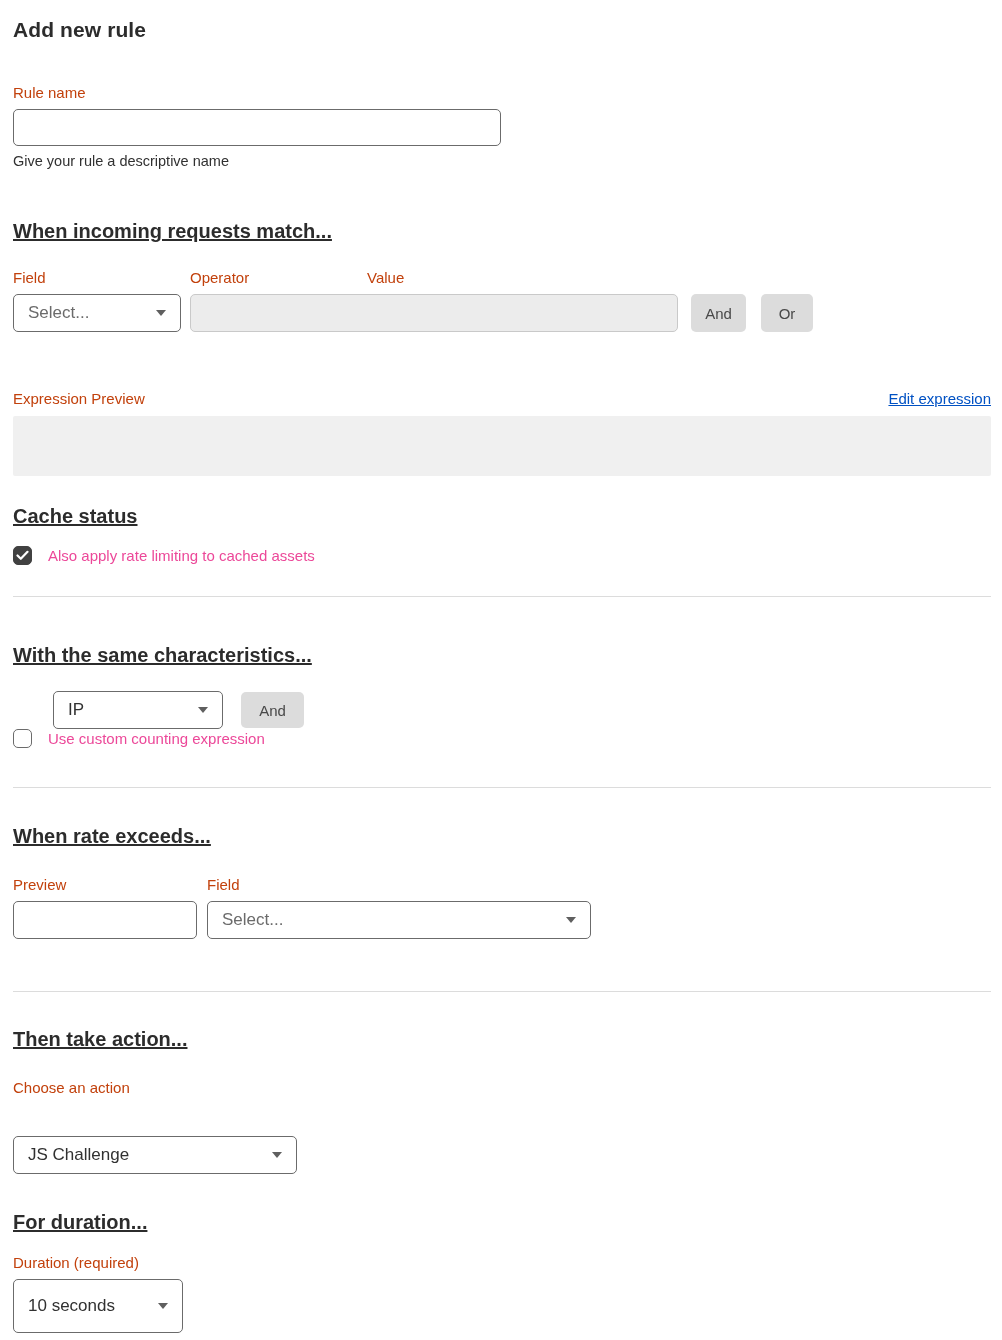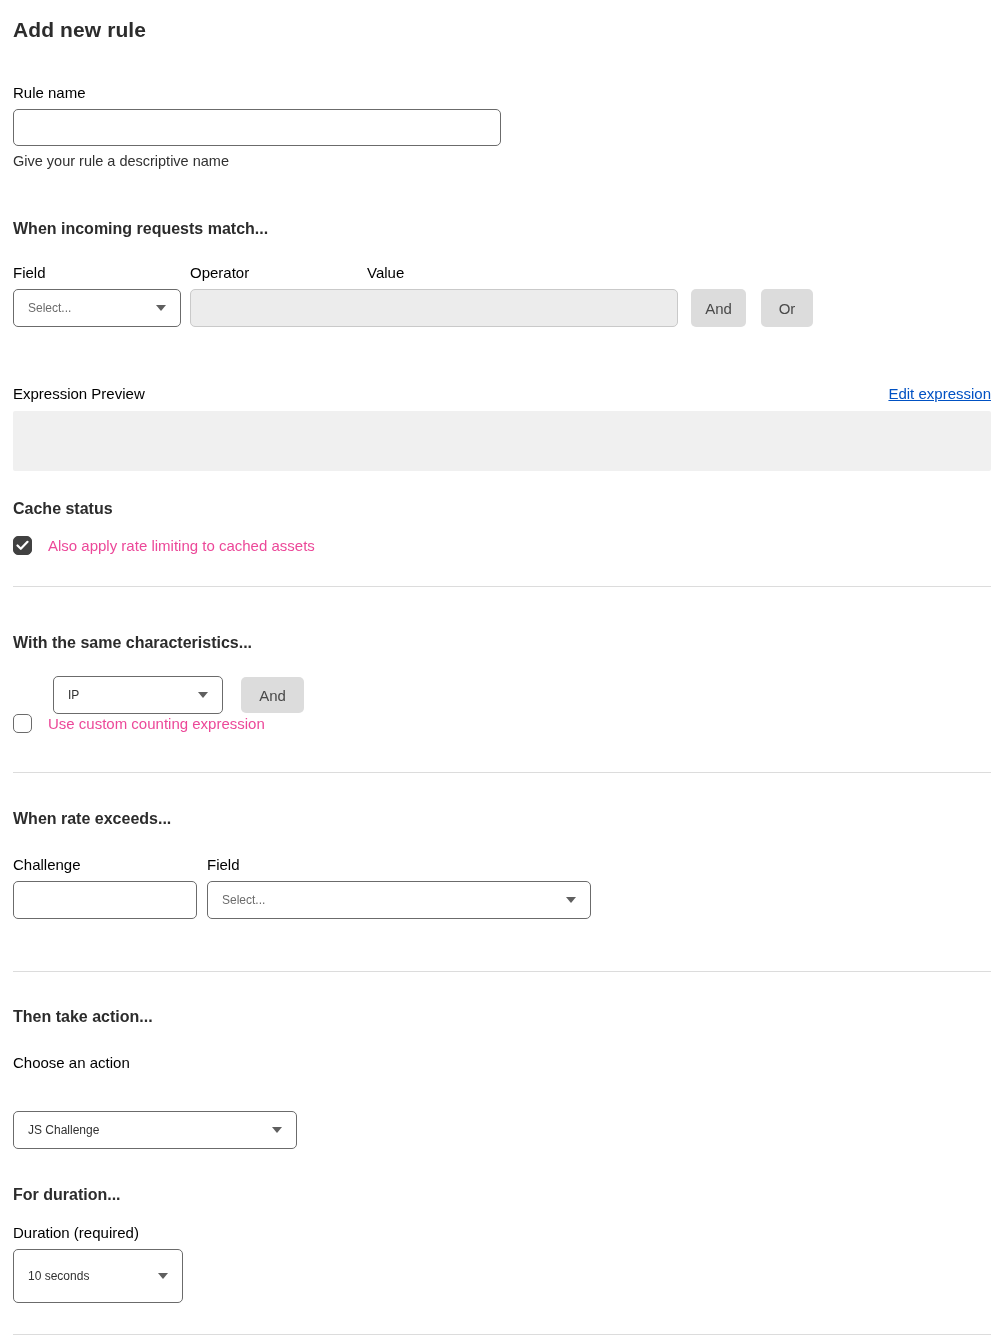--- a/index.html
+++ b/index.html
@@ -12,27 +12,28 @@
     padding: 18px 12px 20px 13px;
     font-size: 15px;
   }
   .page-title {
     font-size: 21px;
     font-weight: 700;
     color: #2c2c2c;
     letter-spacing: 0.1px;
   }
   .section-heading {
-    font-size: 16px;
+    font-size: 20px;
     font-weight: 700;
     color: #2c2c2c;
+    text-decoration: underline;
   }
   .field-label {
     font-size: 15px;
-    color: #000000;
+    color: #c2410c;
     margin-bottom: 8px;
   }
   .helper-text {
     font-size: 14.5px;
     color: #313131;
     margin-top: 7px;
   }
   input.text-input {
     font-family: "Liberation Sans", sans-serif;
     font-size: 15px;
@@ -57,21 +58,21 @@
     height: 38px;
     padding: 0 14px;
     background: #ffffff;
     cursor: pointer;
   }
   .select-box.disabled {
     background: #ececec;
     border-color: #c9c9c9;
     cursor: default;
   }
-  .select-value { color: #313131; font-size: 12px; }
+  .select-value { color: #313131; font-size: 17px; }
   .select-value.placeholder { color: #6b6b6b; }
   .select-box.disabled .select-value { color: #b3b3b3; }
   .chevron {
     width: 0; height: 0;
     border-left: 5px solid transparent;
     border-right: 5px solid transparent;
     border-top: 6px solid #5f5f5f;
     margin-left: 10px;
     flex: 0 0 auto;
   }
@@ -232,21 +233,21 @@
 </div>
 <div class="checkbox-row" style="">
   <span class="checkbox unchecked"></span>
   <span class="checkbox-label">Use custom counting expression</span>
 </div>
 
 <hr class="divider" style="margin-top: 39px;">
 
 <h2 class="section-heading" style="margin-top: 37px;">When rate exceeds...</h2>
 <div style="display:flex; margin-top: 28px;">
-  <div style="width: 184px; margin-right: 10px;" class="field-label">Challenge</div>
+  <div style="width: 184px; margin-right: 10px;" class="field-label">Preview</div>
   <div class="field-label">Field</div>
 </div>
 <div style="display:flex; align-items:center;">
   <input type="text" class="text-input" style="width: 184px; height: 38px; margin-right: 10px;" value="">
   <div class="select-box" style="width: 384px; height: 38px;">
     <span class="select-value placeholder">Select...</span>
     <span class="chevron"></span>
   </div>
 </div>
 

